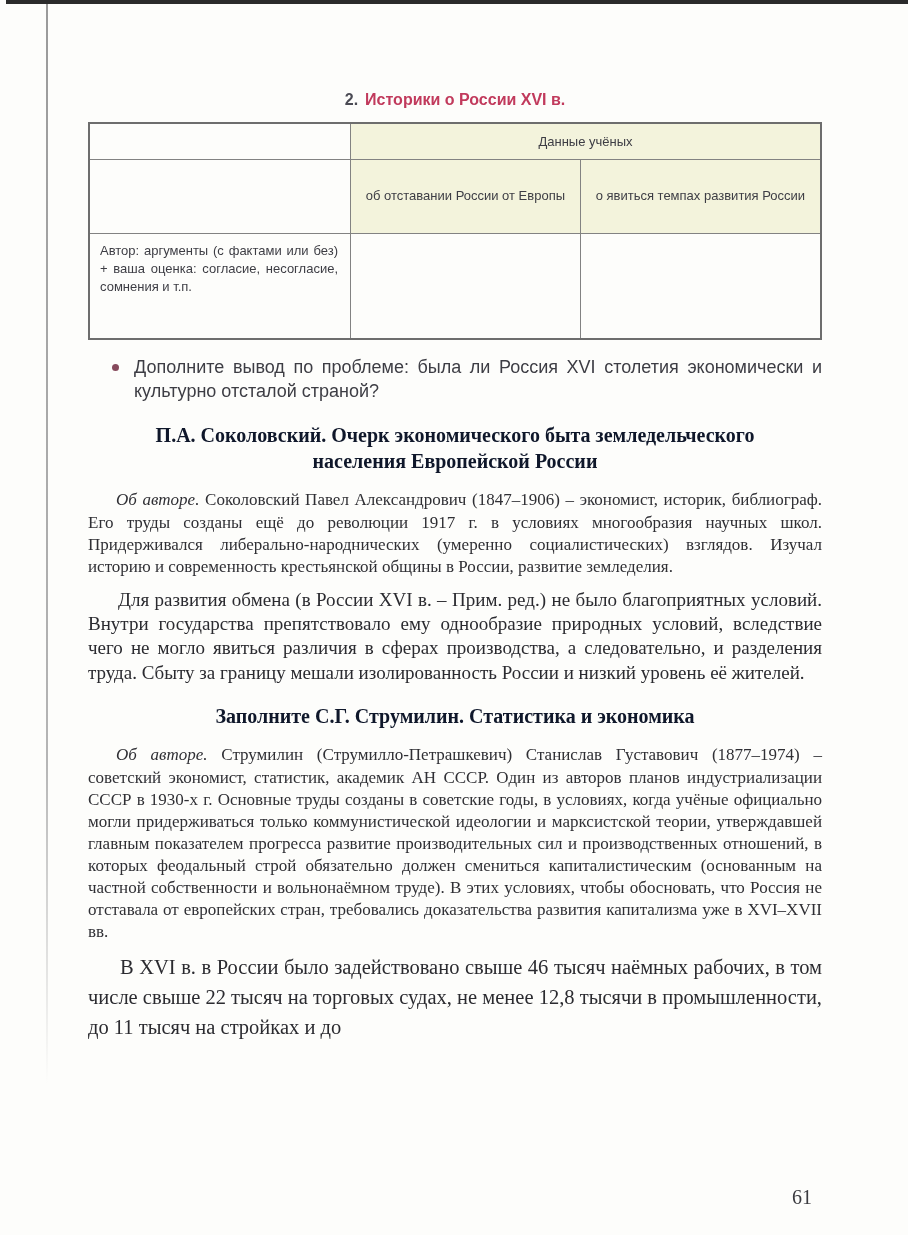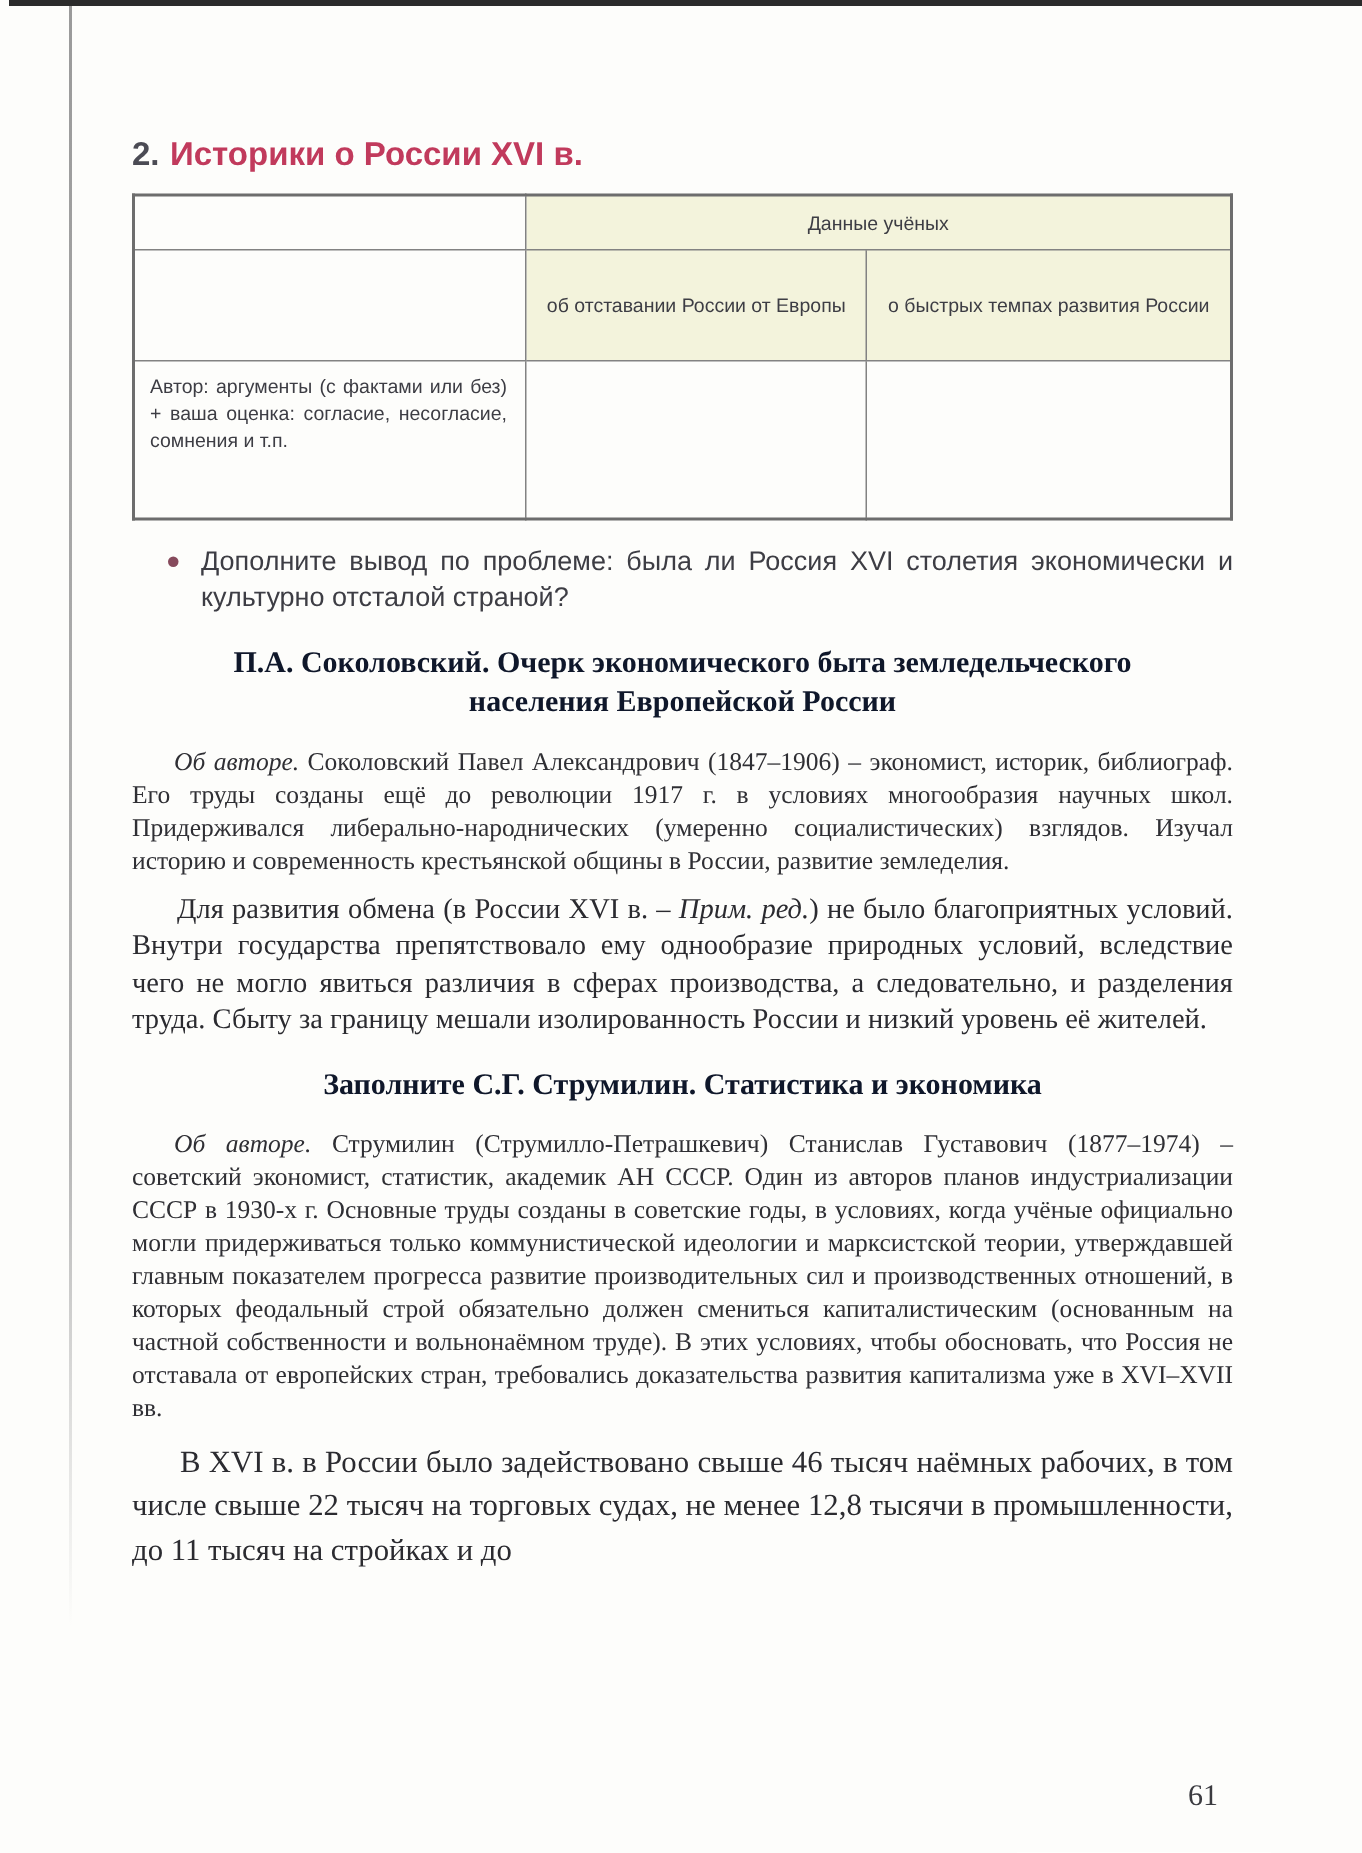--- a/index.html
+++ b/index.html
@@ -8,21 +8,21 @@
     background:#fdfdfb; overflow:hidden;
     font-family:"Liberation Serif", serif;
   }
   .edge-top { position:absolute; top:0; left:6px; right:0; height:4px; background:#2b2b2b; }
   .edge-left { position:absolute; top:4px; left:46px; width:2px; height:1080px;
     background:linear-gradient(#9a9a9a 0%, #b5b5b5 70%, rgba(190,190,190,0) 100%); }
   .content { position:absolute; left:88px; top:90px; width:734px; }
 
   h1.section-heading {
     font-family:"Liberation Sans", sans-serif;
-    font-size:22px; font-weight:bold; margin:0 0 13px 0; line-height:1.2;
+    font-size:16px; font-weight:bold; margin:0 0 13px 0; line-height:1.2;text-align:center;
   }
   .h-num { color:#4b4b54; margin-right:7px; }
   .h-title { color:var(--accent-red); }
 
   .bullet-item {
     display:flex; margin:0 0 10px 24px;
     font-family:"Liberation Sans", sans-serif;
     font-size:18px; color:#3d3d44; line-height:1.32; text-align:justify;
   }
   .dot { flex:none; width:7px; height:7px; border-radius:50%; background:#864a5c; margin:8px 15px 0 0; }
@@ -54,21 +54,21 @@
   }
   p.cite {
     font-style:italic; font-size:18px; color:#2f2f34;
     text-align:right; line-height:1.4; margin:2px 0 12px 0;
   }
   p.quote-big {
     font-size:20.5px; color:#2b2b30; line-height:1.45;
     text-align:justify; text-indent:32px; margin:6px 0 0 0;
   }
   .lead-italic { font-style:italic; }
-  .inline-italic { font-style:italic; }
+  .inline-italic { }
 
   .pagenum {
     position:absolute; right:96px; bottom:26px;
     font-size:20px; color:#3b3b40;
   }
 </style>
 </head>
 <body>
 
 <div class="page">
@@ -84,21 +84,21 @@
 
     <table class="fill-table">
       <tbody>
         <tr class="r1">
           <td class="c1"></td>
           <td class="head" colspan="2">Данные учёных</td>
         </tr>
         <tr class="r2">
           <td class="c1"></td>
           <td class="head">об отставании России от Европы</td>
-          <td class="head">о быстрых темпах развития России</td>
+          <td class="head">о явиться темпах развития России</td>
         </tr>
         <tr class="r3">
           <td class="c1 label">Автор: аргументы (с фактами или без) + ваша оценка: согласие, несогласие, сомнения и т.п.</td>
           <td></td>
           <td></td>
         </tr>
       </tbody>
     </table>
 
     <div class="bullet-item">

